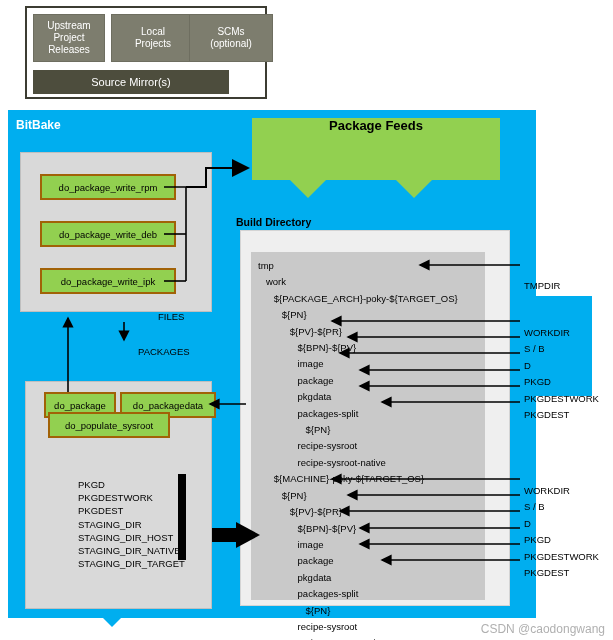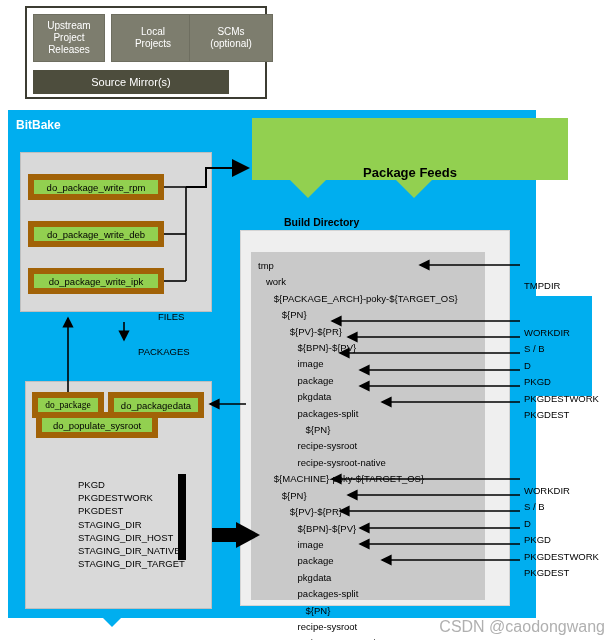--- a/index.html
+++ b/index.html
@@ -79,43 +79,44 @@
     position: absolute;
     left: 20px; top: 152px;
     width: 192px; height: 160px;
     background: #d9d9d9;
     border: 1px solid #bfbfbf;
     box-sizing: border-box;
   }
   .green-task {
     position: absolute;
     background: #92d050;
-    border: 6px solid #a16207;
+    border: 2px solid #a16207;
     box-sizing: border-box;
     font-size: 9.5px;
     color: #000000;
     display: flex;
     align-items: center;
     justify-content: center;
     text-align: right;
+    margin-left: 12px;
   }
   .t-rpm { left: 28px; top: 174px; width: 136px; height: 26px; }
   .t-deb { left: 28px; top: 221px; width: 136px; height: 26px; }
   .t-ipk { left: 28px; top: 268px; width: 136px; height: 26px; }
 
   
   .grey-pkg {
     position: absolute;
     left: 25px; top: 381px;
     width: 187px; height: 228px;
     background: #d9d9d9;
     border: 1px solid #bfbfbf;
     box-sizing: border-box;
   }
-  .t-dopackage { left: 32px; top: 392px; width: 72px; height: 26px; font-family: Liberation Serif, serif; }
+  .t-dopackage { left: 32px; top: 392px; width: 72px; height: 26px; }
   .t-dopackagedata { left: 108px; top: 392px; width: 96px; height: 26px; }
   .t-populate { left: 36px; top: 412px; width: 122px; height: 26px; }
 
   .var-list {
     position: absolute;
     left: 78px; top: 478px;
     font-size: 9.5px;
     line-height: 13.2px;
     color: #000000;
     white-space: pre;
@@ -123,24 +124,24 @@
   .black-bar {
     position: absolute;
     left: 178px; top: 474px;
     width: 8px; height: 86px;
     background: #000000;
   }
   
   .pkg-feeds {
     position: absolute;
     left: 252px; top: 118px;
-    width: 316px; height: 62px;
+    width: 248px; height: 62px;
     background: #92d050;
     display: flex;
-    align-items: flex-end;
+    align-items: flex-start;
     justify-content: center;
     font-size: 13px;
     font-weight: bold;
     color: #000000;
   }
   .feed-arrow-down {
     position: absolute;
     width: 0; height: 0;
     border-left: 18px solid transparent;
     border-right: 18px solid transparent;
@@ -156,21 +157,20 @@
     border-right: 16px solid transparent;
     border-top: 16px solid #00aeef;
   }
   
   .build-label {
     position: absolute;
     left: 236px; top: 216px;
     font-size: 10.5px;
     font-weight: bold;
     color: #000000;
-    margin-left: 48px;
   }
   .build-outer {
     position: absolute;
     left: 240px; top: 230px;
     width: 270px; height: 376px;
     background: #efefef;
     border: 1px solid #d4d4d4;
     box-sizing: border-box;
   }
   .build-inner {
@@ -211,21 +211,21 @@
     font-size: 9.5px;
     color: #000000;
     margin-left: 40px;
   }
   .lbl-files { left: 118px; top: 311px; }
   .lbl-packages { left: 98px; top: 346px; }
   .lbl-d { left: 228px; top: 389px; }
   .watermark {
     position: absolute;
     right: 8px; bottom: 4px;
-    font-size: 16px;
+    font-size: 12px;
     color: #b0b0b0;
   }
   svg.overlay {
     position: absolute;
     left: 0; top: 0;
     width: 613px; height: 640px;
     pointer-events: none;
   }
 </style>
 </head>

